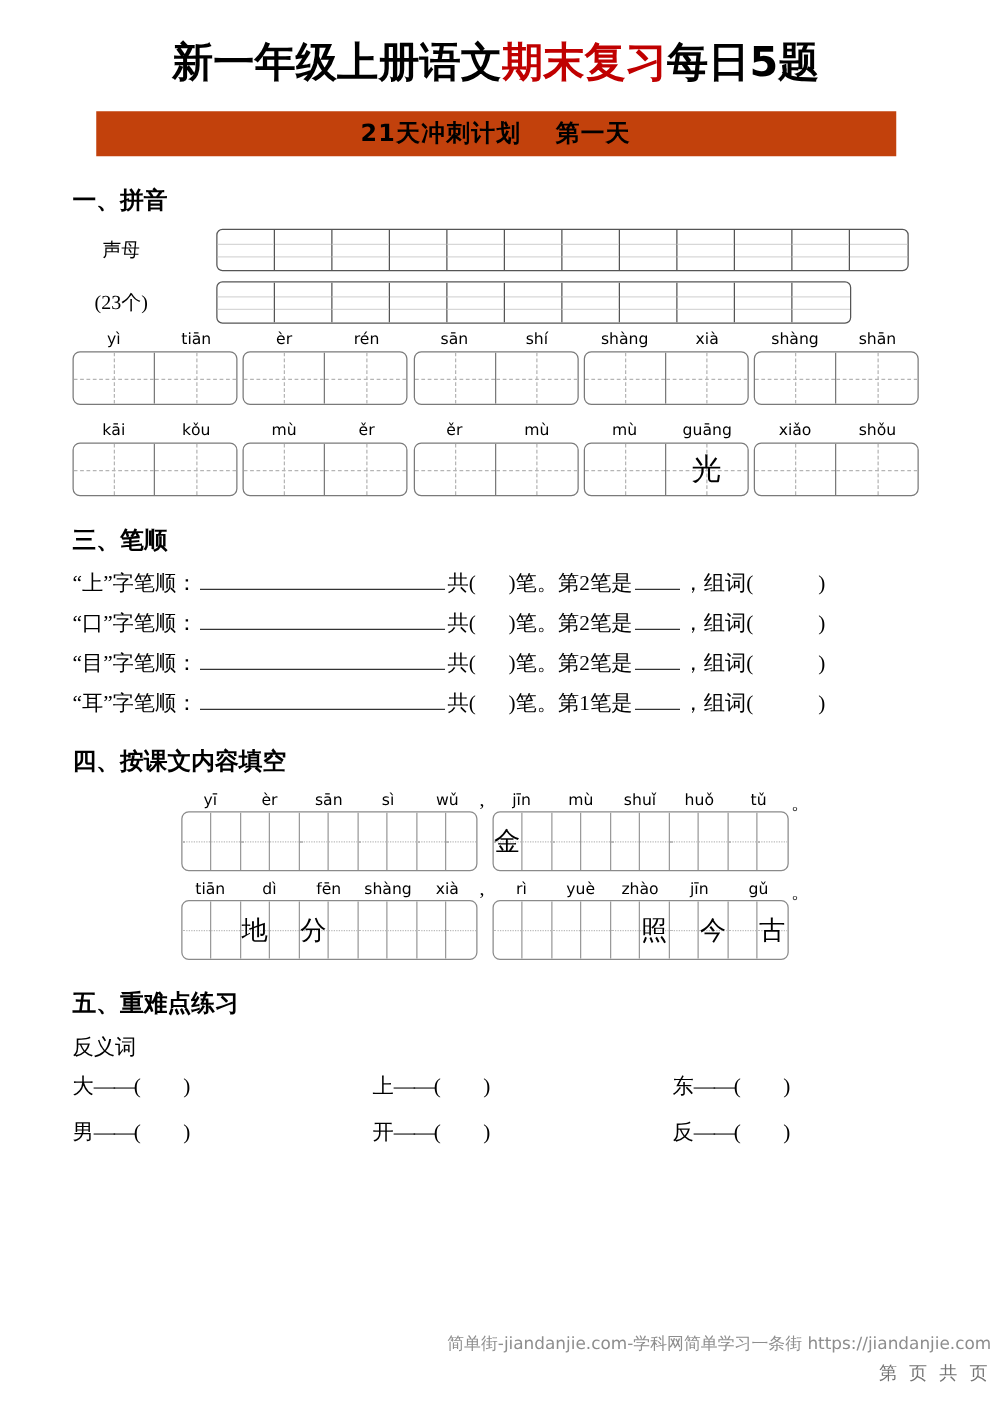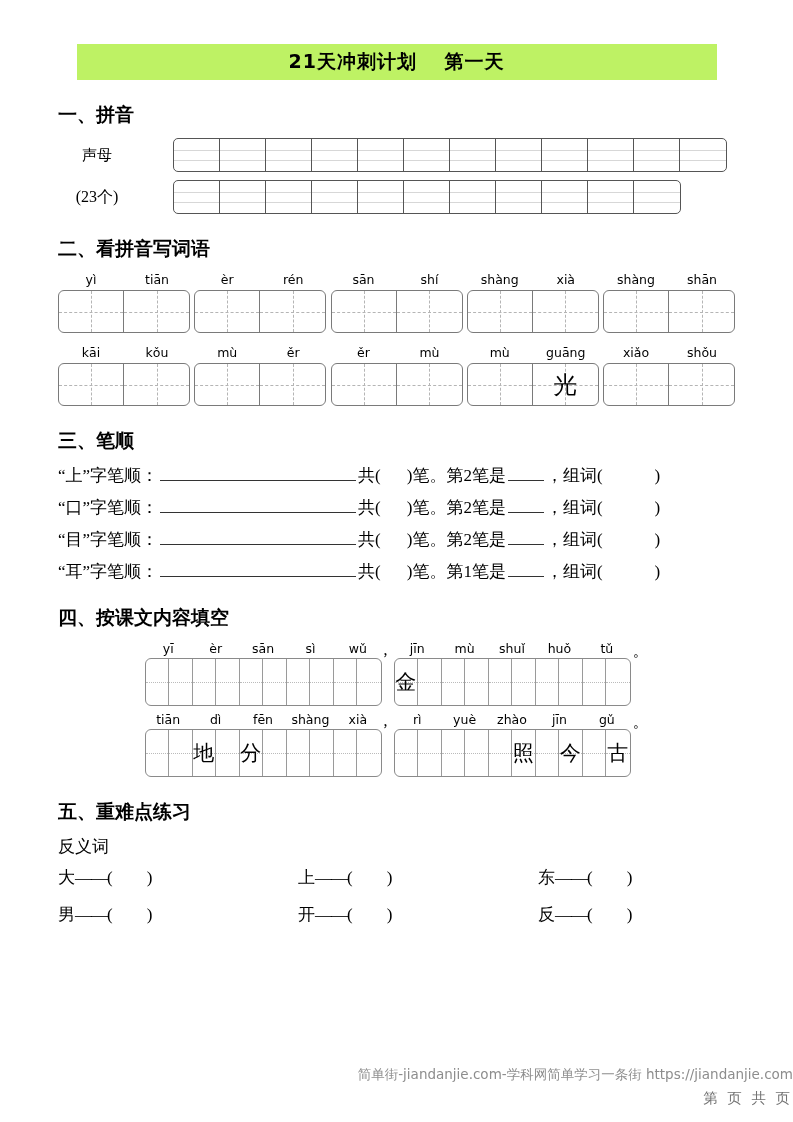--- a/index.html
+++ b/index.html
@@ -26,21 +26,21 @@
     letter-spacing: 0px;
     white-space: nowrap;
     display: inline-block;
   }
   .doc-title .accent { color: #C00000; }
 
   .banner {
     margin: 16px auto 0 auto;
     width: 640px;
     height: 36px;
-    background: #bef264;
+    background: #c2410c;
     display: flex;
     align-items: center;
     justify-content: center;
     font-family: "DejaVu Sans", "Liberation Sans", sans-serif;
     font-weight: bold;
     font-size: 19px;
     letter-spacing: 1px;
     white-space: pre;
   }
 
@@ -253,20 +253,21 @@
     margin-top: 5px;
     font-size: 14.5px;
     color: #737373;
     letter-spacing: 3px;
   }
 </style>
 </head>
 <body>
 
 <div class="title-wrap">
+  <div class="doc-title"><span>新一年级上册语文</span><span class="accent">期末复习</span><span>每日5题</span></div>
   <div class="banner">21天冲刺计划　 第一天</div>
 </div>
 
 <div class="sheet">
 
   <div class="sec-head">一、拼音</div>
 
   <div class="sec1-row">
     <div class="sec1-label">声母</div>
     <div class="fourline" id="fourline1">
@@ -295,21 +296,20 @@
         <div class="cell"></div>
         <div class="cell"></div>
         <div class="cell"></div>
         <div class="cell"></div>
         <div class="cell"></div>
         <div class="cell"></div>
         <div class="cell"></div>
       </div>
   </div>
 
-  <div class="sec-head">二、看拼音写词语</div>
   <div class="word-row" id="wordrow1">
       <div class="word-item">
         <div class="word-pinyin">
           <span>yì</span>
           <span>tiān</span>
         </div>
         <div class="tzg">
           <div class="sq">
             <span class="ch"></span>
           </div>

